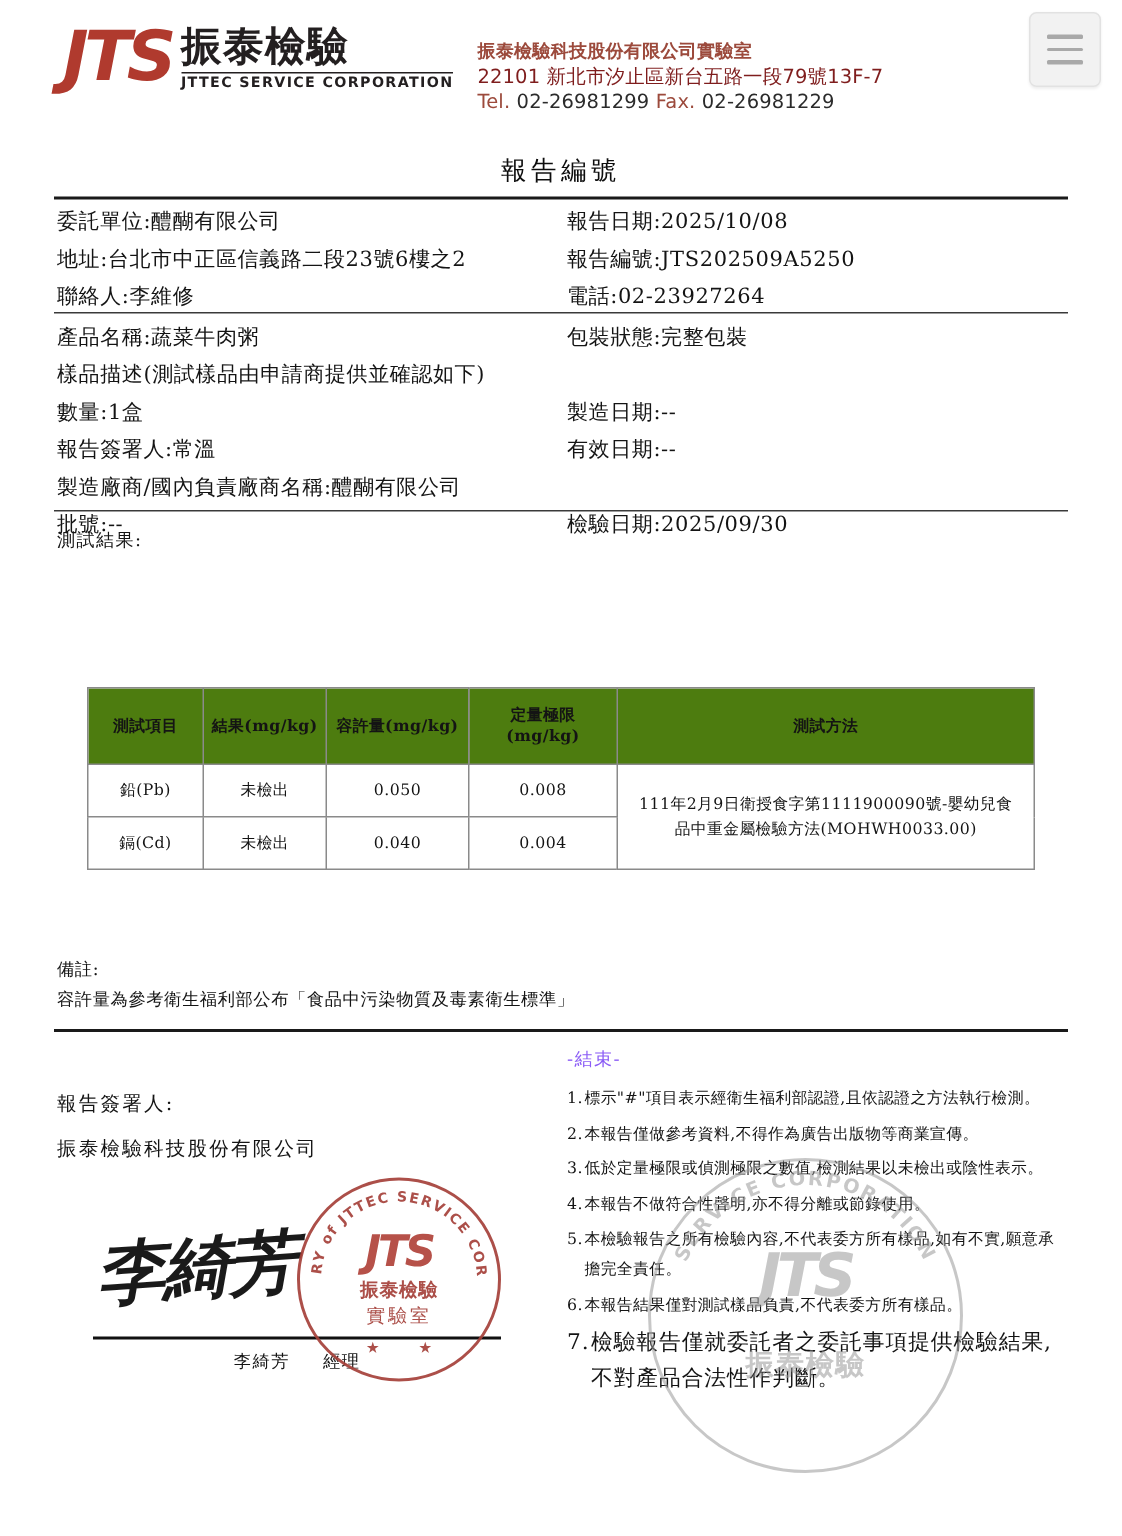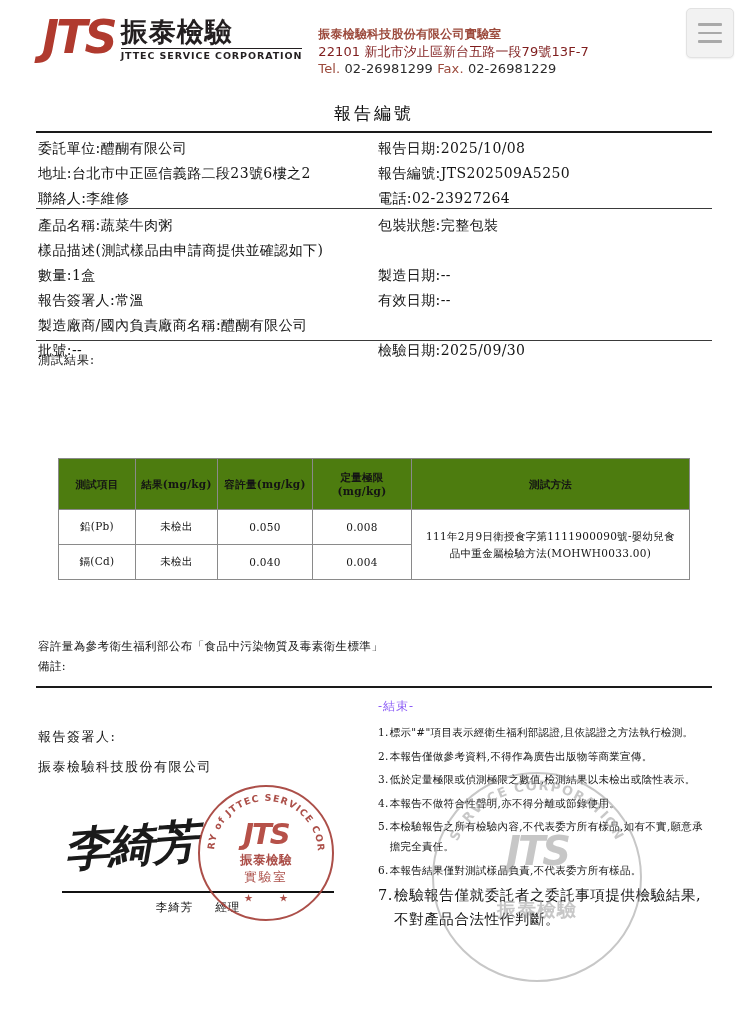--- a/index.html
+++ b/index.html
@@ -491,22 +491,22 @@
         <td>鎘(Cd)</td>
         <td>未檢出</td>
         <td>0.040</td>
         <td>0.004</td>
       </tr>
     </tbody>
   </table>
 </div>
 
 <div class="remarks" style="top:636px;">
+  <div>備註:</div>
   <div>容許量為參考衛生福利部公布「食品中污染物質及毒素衛生標準」</div>
-  <div>備註:</div>
 </div>
 
 <div class="rule" style="top:686px;"></div>
 
 <div class="end-mark">-結束-</div>
 
 <div class="footer-left">
   <div>報告簽署人:</div>
   <div>振泰檢驗科技股份有限公司</div>
 </div>

